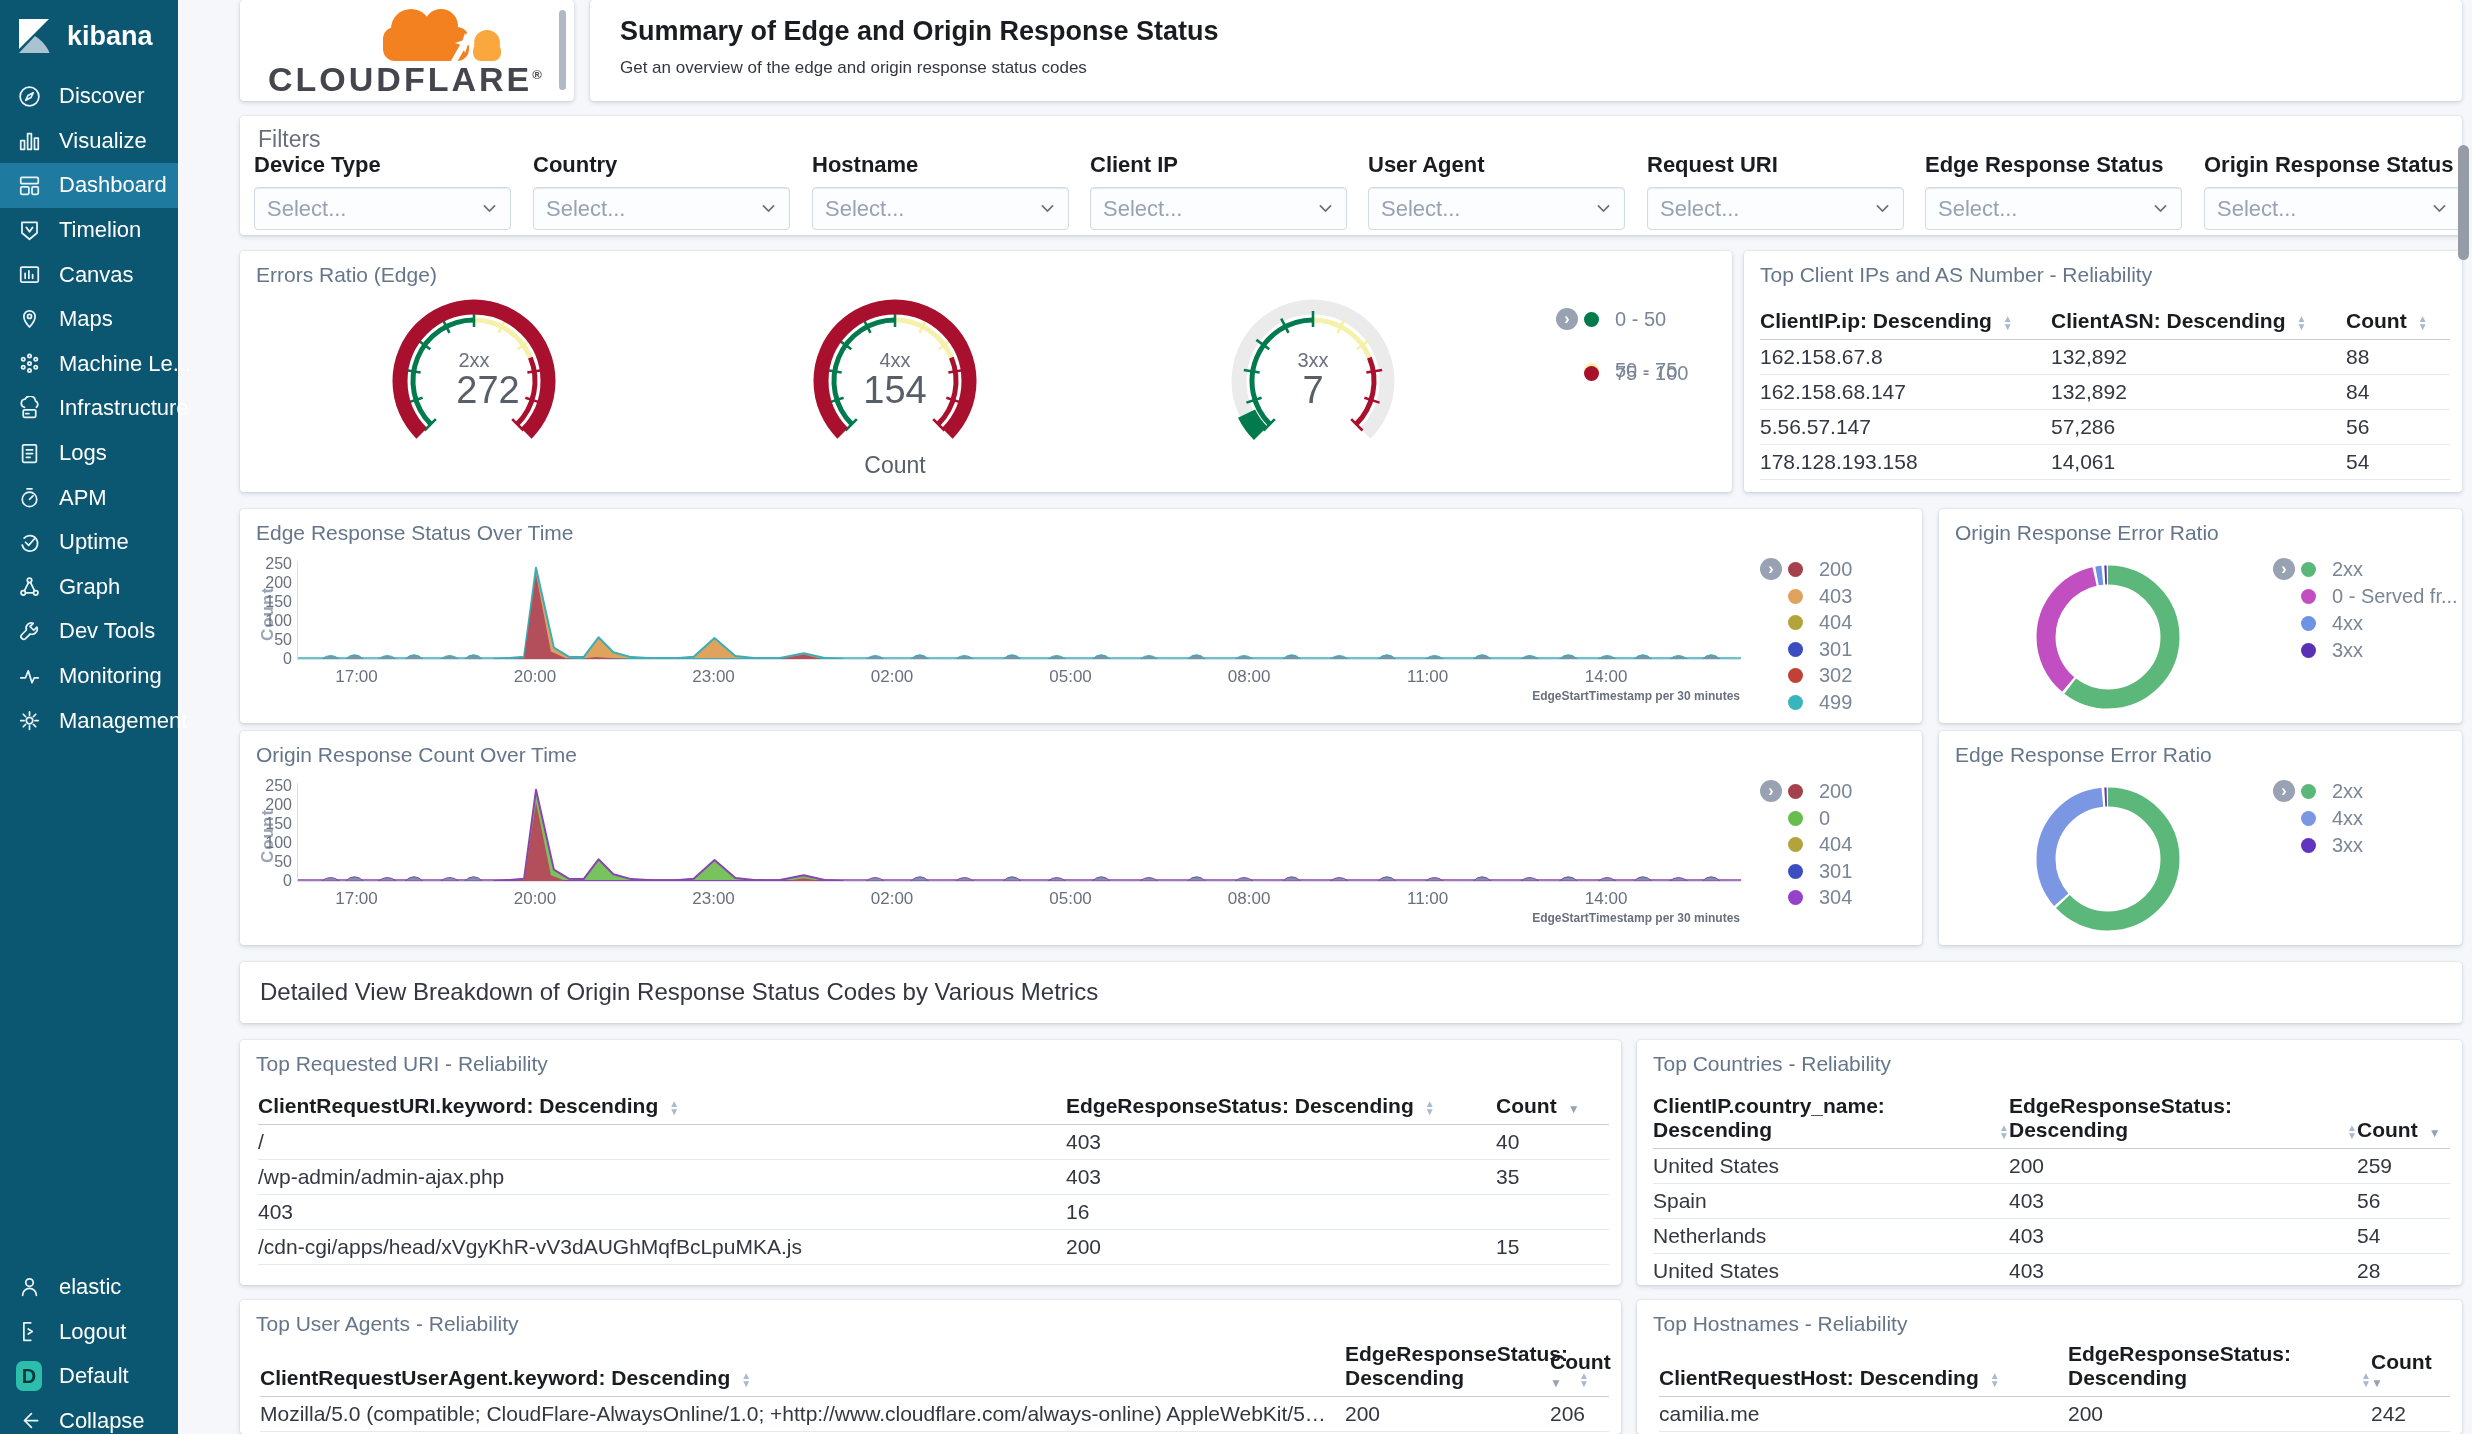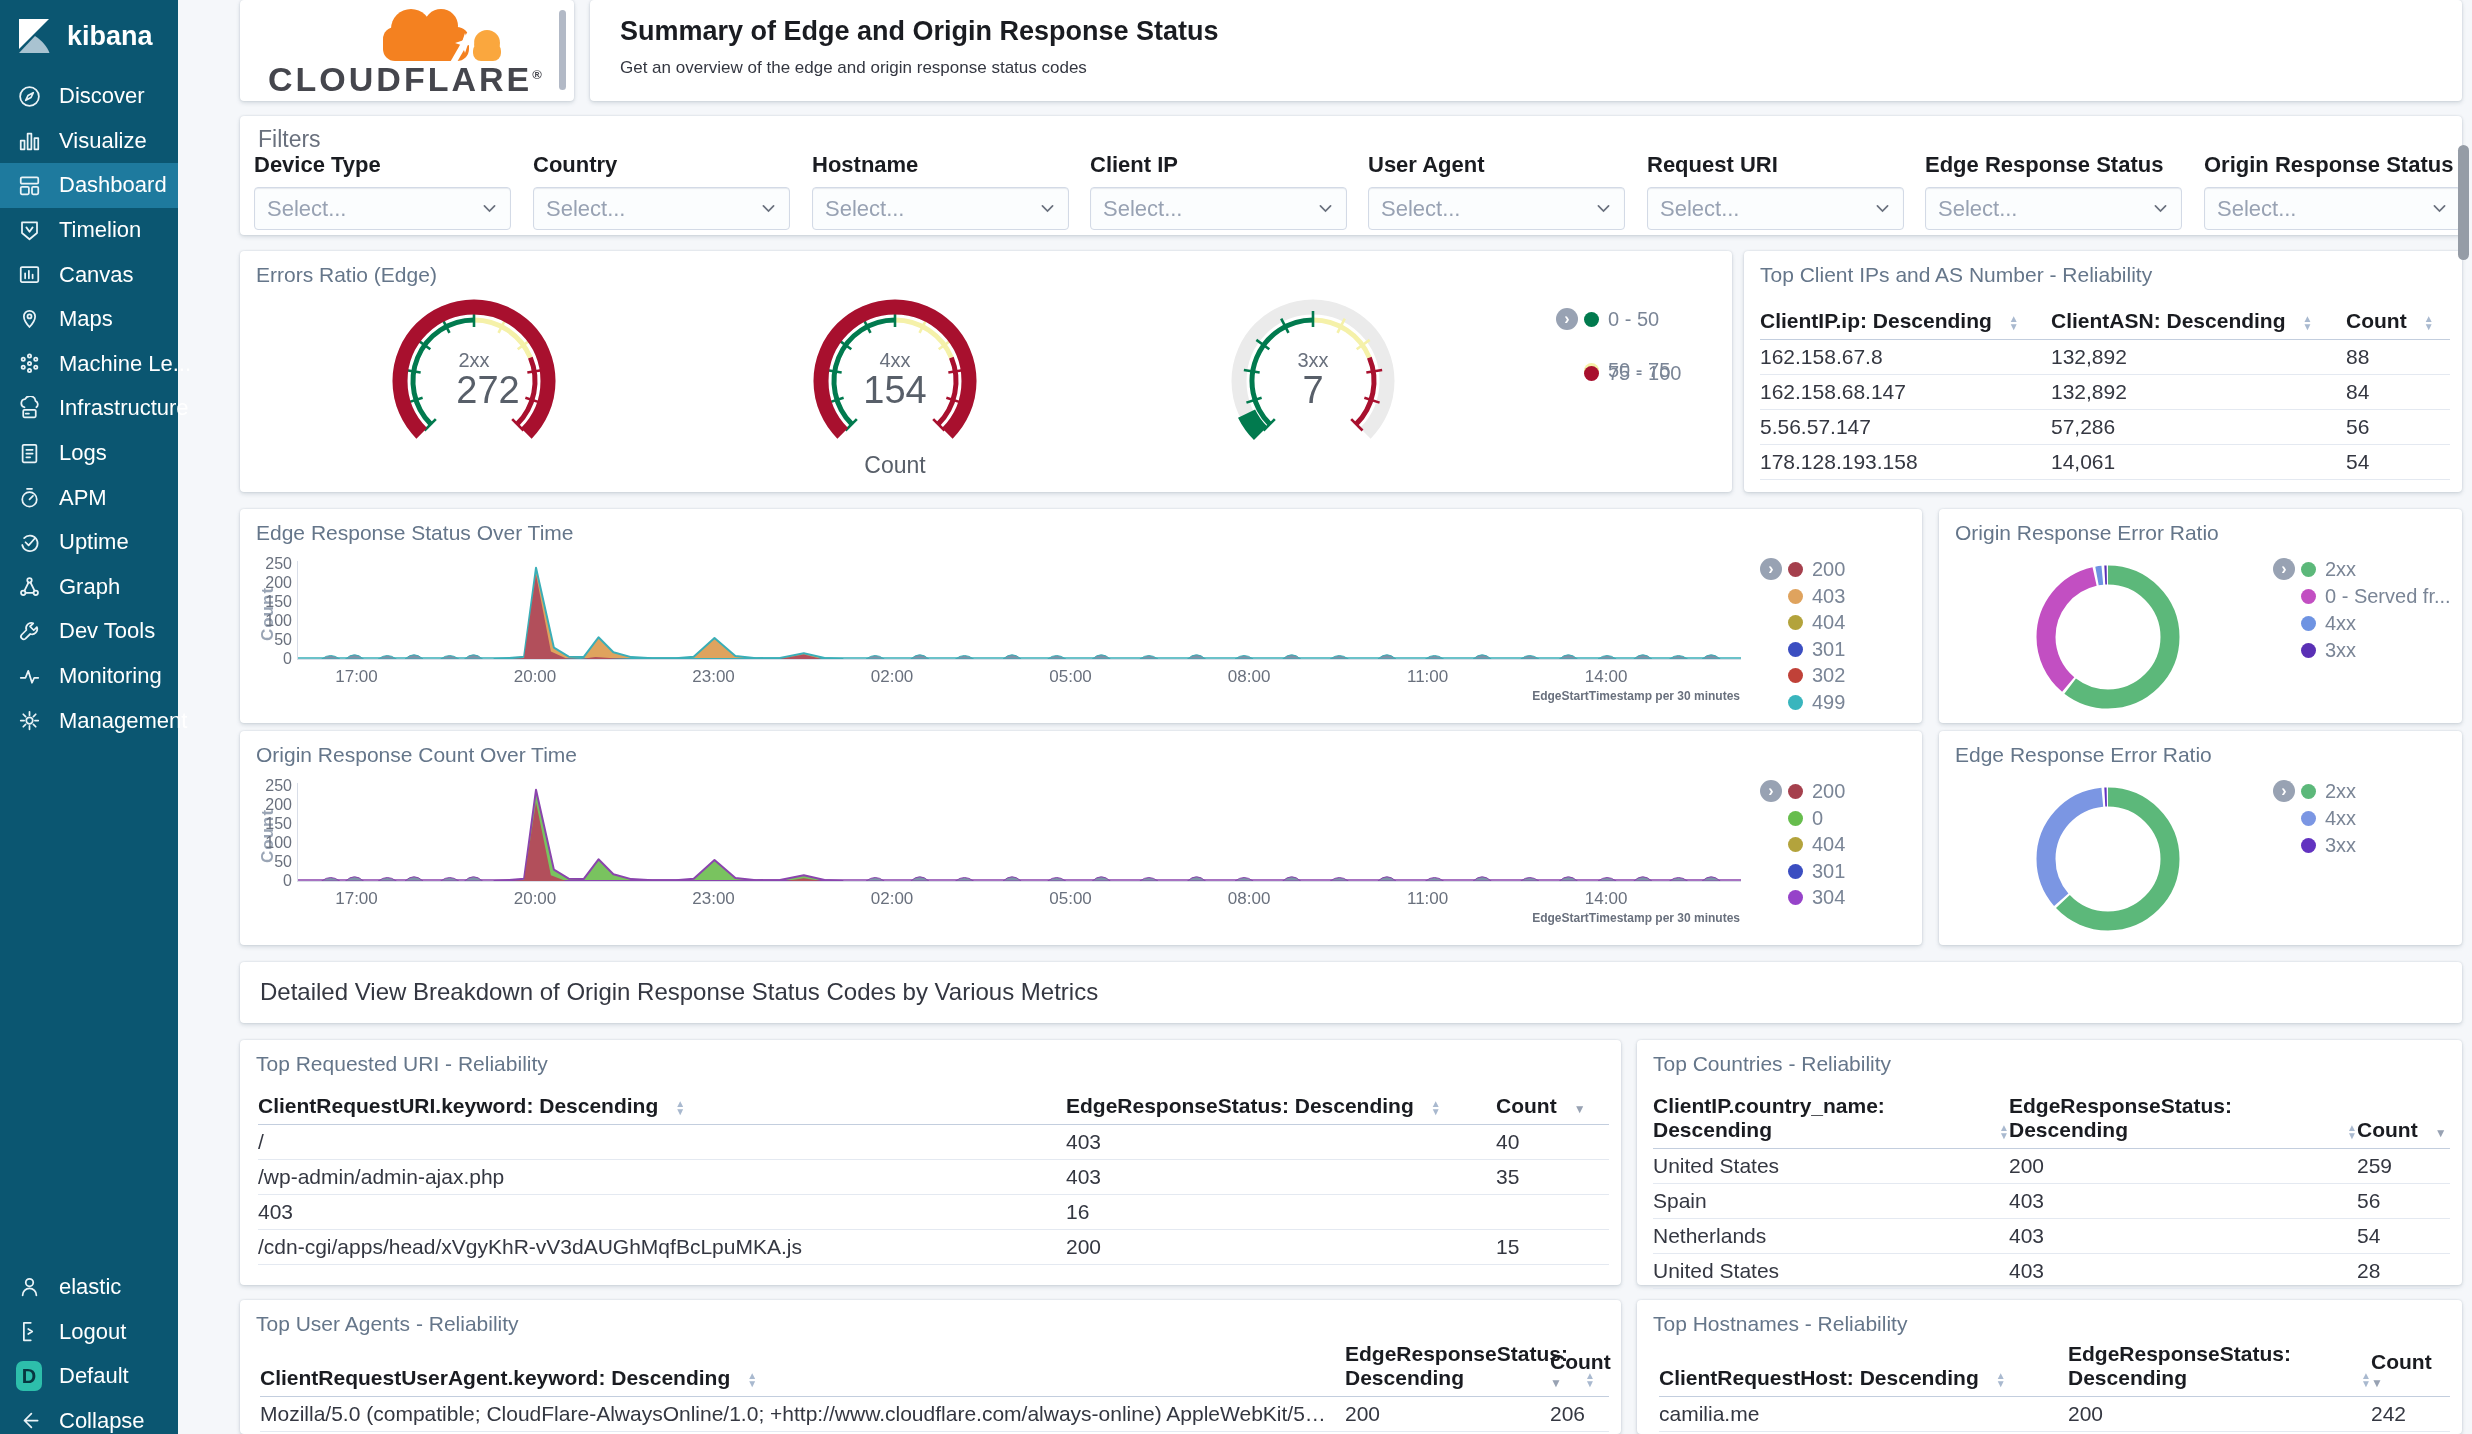--- a/index.html
+++ b/index.html
@@ -51,21 +51,21 @@
   .filter-field{position:absolute;top:36px;width:257px}
   .filter-field .flabel{font-size:22px;font-weight:bold;color:#1a1c21;margin-bottom:9px;white-space:nowrap}
   .fselect{height:41px;border:1px solid #d3dae6;border-radius:4px;background:#fbfdfe;
            display:flex;align-items:center;justify-content:space-between;padding:0 12px;cursor:pointer;
            box-shadow:0 1px 1px rgba(152,162,179,.2) inset}
   .fselect .ph{font-size:22px;color:#98a2b3}
   .fselect svg{width:17px;height:17px;stroke:#69707d;fill:none;stroke-width:2;stroke-linecap:round}
   
   .chev{position:absolute;width:22px;height:22px;border-radius:50%;background:#98a2b3;color:#fff;
         font-size:16px;font-weight:bold;display:flex;align-items:center;justify-content:center;cursor:pointer}
-  .legend-item{position:absolute;display:flex;align-items:center;gap:9px;cursor:pointer}
+  .legend-item{position:absolute;display:flex;align-items:center;gap:16px;cursor:pointer}
   .legend-item .dot{width:15px;height:15px;border-radius:50%;flex:0 0 15px}
   .legend-item .l-lbl{font-size:20px;color:#7a8596;white-space:nowrap}
   
   .gauge-svg{position:absolute;top:20px;width:230px;height:200px}
   .gauge-label{position:absolute;width:140px;text-align:center;font-size:20px;color:#69707d}
   .gauge-value{position:absolute;width:160px;text-align:center;font-size:38px;color:#585f69}
   .gauge-axis{position:absolute;width:200px;text-align:center;font-size:23px;color:#585f69}
   
   .plot-wrap{position:absolute;left:57px;top:52px;width:1443px;height:98px;
              border-left:1px solid #d9dee8;border-bottom:1px solid #d9dee8}
@@ -73,21 +73,21 @@
   .ytick{position:absolute;left:10px;width:42px;text-align:right;font-size:16px;color:#69707d}
   .xtick{position:absolute;top:158px;width:60px;text-align:center;font-size:17px;color:#69707d}
   .xcaption{position:absolute;top:180px;left:57px;width:1443px;text-align:right;
             font-size:12px;font-weight:700;color:#69707d}
   .ylab{position:absolute;left:-7px;top:95px;width:70px;text-align:center;transform:rotate(-90deg);
         font-size:17px;font-weight:bold;color:#9aa5b5;letter-spacing:1px}
   .donut-svg{position:absolute;left:84px;top:43px;width:170px;height:170px}
   
   .t-wrap{position:absolute;left:16px;right:12px}
   .t-head{display:grid;border-bottom:1px solid #c3cede;align-items:end;padding-bottom:6px}
-  .t-hcell{display:flex;align-items:flex-end;gap:17px;font-size:21px;font-weight:bold;color:#1a1c21;cursor:pointer}
+  .t-hcell{display:flex;align-items:flex-end;gap:11px;font-size:21px;font-weight:bold;color:#1a1c21;cursor:pointer}
   .t-hcell .sort.both{display:inline-flex;flex-direction:column;font-size:10px;line-height:7.5px;
                       color:#a9b9cf;font-style:normal;padding-bottom:3px}
   .t-hcell .sort.desc{font-size:12px;color:#98a2b3;padding-bottom:2px}
   .t-row{display:grid;border-bottom:1px solid #e4e9f1}
   .t-cell{font-size:21px;color:#343741;padding:5px 8px 5px 0;overflow:hidden;white-space:nowrap;text-overflow:ellipsis}
   .cols-clientips{grid-template-columns:291px 295px 1fr}
   .cols-uri{grid-template-columns:808px 430px 1fr}
   .cols-countries{grid-template-columns:356px 348px 1fr}
   .cols-ua{grid-template-columns:1085px 205px 1fr}
   .cols-host{grid-template-columns:409px 303px 1fr}

